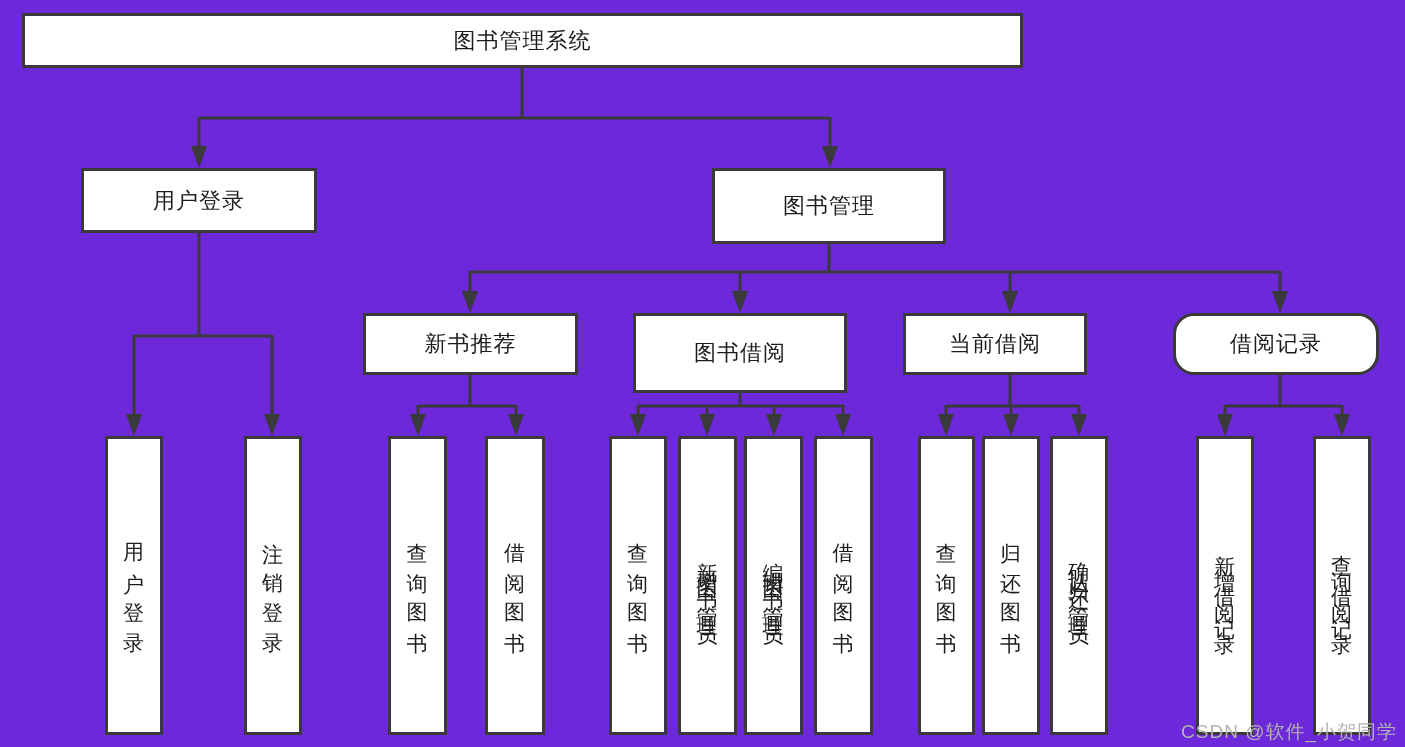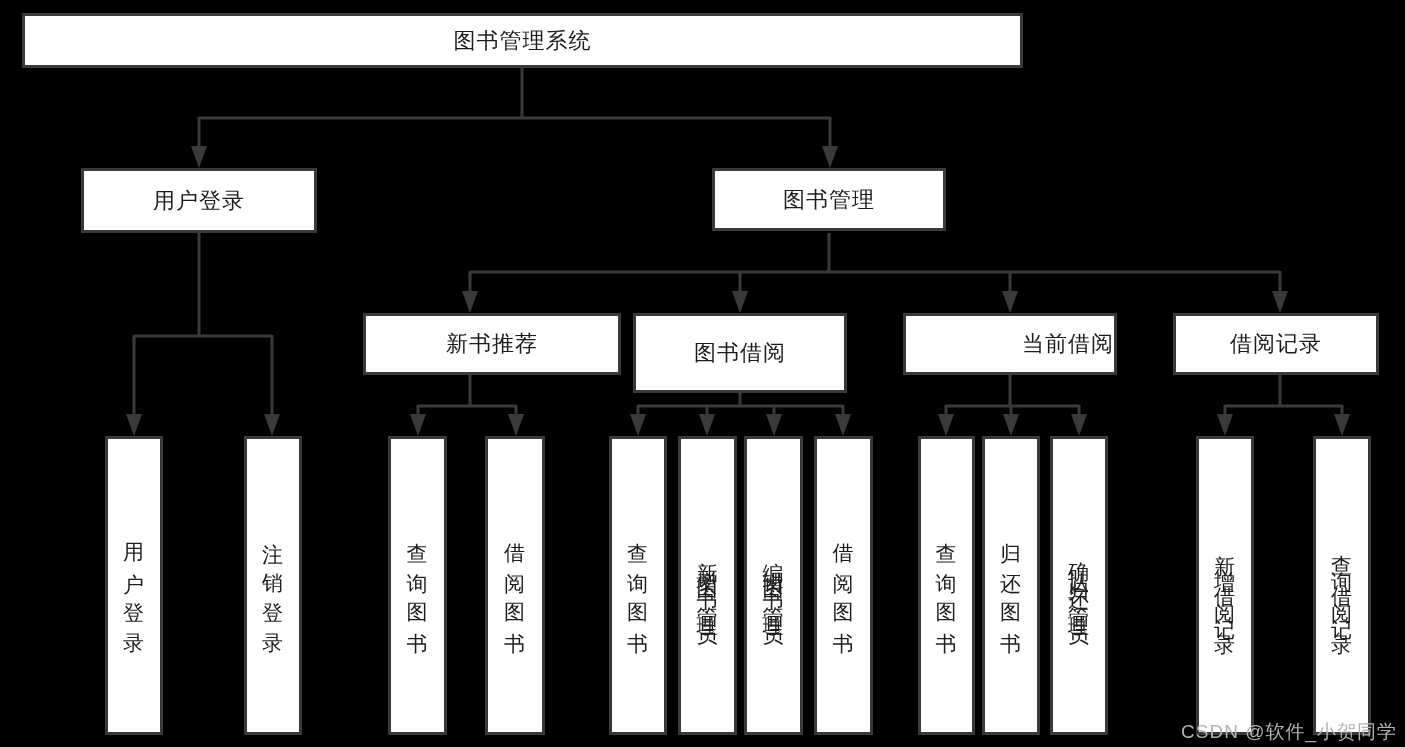--- a/index.html
+++ b/index.html
@@ -1,20 +1,20 @@
 <!DOCTYPE html>
 <html><head>
 <meta charset="utf-8">
 <style>
   html, body { margin: 0; padding: 0; background: #ffffff; }
   #stage {
     position: relative;
     width: 1405px;
     height: 747px;
-    background: #000000;
+    background: #6d28d9;
     font-family: "Liberation Sans", sans-serif;
     overflow: hidden;
   }
   #wires { position: absolute; left: 0; top: 0; width: 1405px; height: 747px; }
   .node {
     position: absolute;
     box-sizing: border-box;
     background: #ffffff;
     border: 3px solid #3a3a3a;
     display: flex;
@@ -122,34 +122,34 @@
     </g>
   </svg>
 
   <div class="node" style="left:22px; top:13px; width:1001px; height:55px;">
     <span>图书管理系统</span>
   </div>
 
   <div class="node" style="left:81px; top:168px; width:236px; height:65px;">
     <span>用户登录</span>
   </div>
-  <div class="node" style="left:712px; top:168px; width:234px; height:63px;">
+  <div class="node" style="left:712px; top:168px; width:234px; height:76px;">
     <span>图书管理</span>
   </div>
 
-  <div class="node" style="left:363px; top:313px; width:258px; height:62px;">
+  <div class="node" style="left:363px; top:313px; width:215px; height:62px;">
     <span>新书推荐</span>
   </div>
   <div class="node" style="left:633px; top:313px; width:214px; height:80px;">
     <span>图书借阅</span>
   </div>
-  <div class="node" style="left:903px; top:313px; width:214px; height:62px;justify-content:flex-end;">
+  <div class="node" style="left:903px; top:313px; width:184px; height:62px;">
     <span>当前借阅</span>
   </div>
-  <div class="node" style="left:1173px; top:313px; width:206px; height:62px;">
+  <div class="node" style="left:1173px; top:313px; width:206px; height:62px;border-radius:21px;">
     <span>借阅记录</span>
   </div>
 
   <div class="node vnode ls4" style="left:105px; top:436px; width:58px; height:299px;">
     <span>用户登录</span>
   </div>
   <div class="node vnode ls4" style="left:244px; top:436px; width:58px; height:299px;">
     <span>注销登录</span>
   </div>
 

